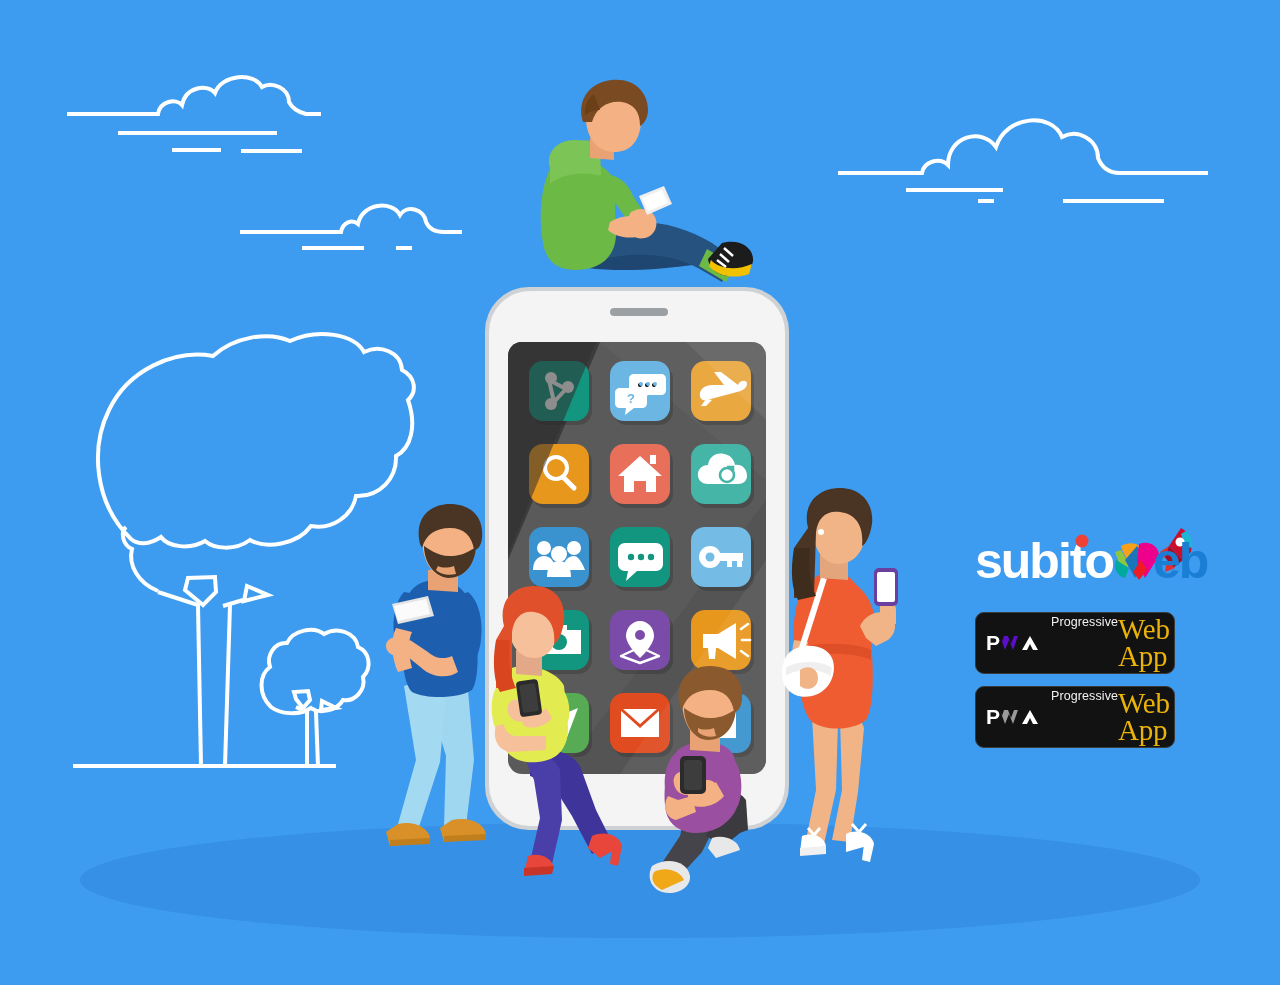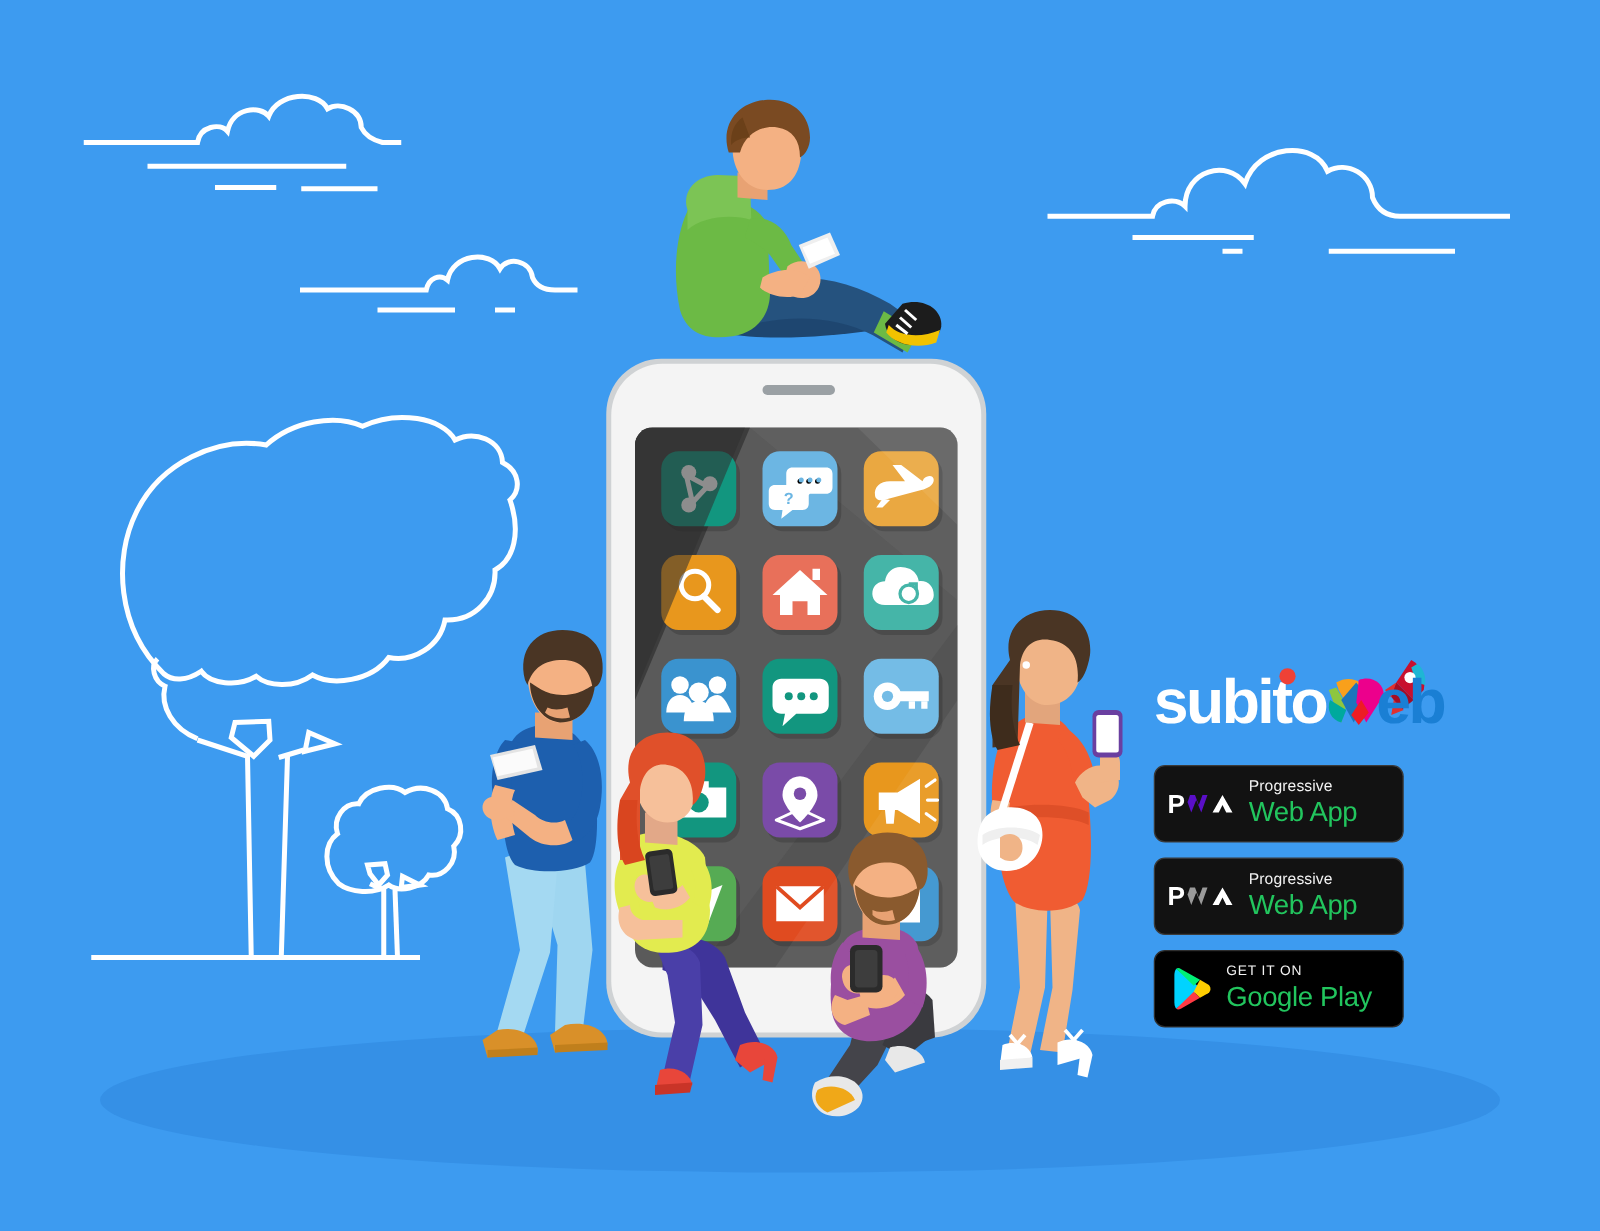--- a/index.html
+++ b/index.html
@@ -17,48 +17,48 @@
   }
   .abs { position:absolute; }
   svg { display:block; overflow:visible; }
 
   
   #bg-layer { position:absolute; inset:0; }
 
   
   #brand-panel {
     position:absolute;
-    left:923px; top:520px;
+    left:975px; top:520px;
     width:240px;
   }
   #logo-wrap { width:240px; height:80px; position:relative; }
 
   .badge {
     position:relative;
     width:200px; height:62px;
     background:#121212;
     border-radius:9px;
     border:1px solid #3a3a3a;
     display:flex;
     align-items:center;
     margin-top:12px;
     padding-left:10px;
     overflow:hidden;
     cursor:pointer;
   }
   .badge-mark { flex:0 0 auto; display:flex; align-items:center; justify-content:center; }
-  .badge-text { display:flex; flex-direction:column; justify-content:center; margin-left:7px; color:#fff; }
+  .badge-text { display:flex; flex-direction:row; justify-content:center; margin-left:7px; color:#fff; }
   .badge-small {
     font-size:12.5px; line-height:13px; letter-spacing:.1px; color:#f2f2f2;
     font-family:"Liberation Sans", sans-serif;
   }
   .badge-small.caps { font-size:11px; letter-spacing:.7px; }
   .badge-big {
-    font-size:22px; line-height:27px; letter-spacing:-.3px; color:#22c55e;
-    font-family:Liberation Sans, sans-serif; font-weight:400;
+    font-size:29px; line-height:27px; letter-spacing:-.3px; color:#eab308;
+    font-family:Liberation Serif, serif; font-weight:400;
   }
   .pwa-mark { font-weight:bold; font-size:21px; letter-spacing:-1px; line-height:21px; }
 </style>
 </head>
 <body>
 
 <div id="stage" style="background: rgb(61, 155, 240);">
 
   <svg id="bg-layer" width="1280" height="985" viewBox="0 0 1280 985">
 
@@ -573,29 +573,15 @@
           <path d="M14,5 L19,19 L23,9 L27,19 L32,5 L28,5 L25,13 L22,5 L18,5 L16,11 Z" fill="#9a9a9a"></path>
           <path d="M36,19 L44,5 L52,19 L47,19 L44,13 L41,19 Z" fill="#ffffff"></path>
         </svg>
       </span>
       <span class="badge-text">
         <span class="badge-small">Progressive</span>
         <span class="badge-big">Web App</span>
       </span>
     </div>
 
-    <div class="badge" style="background:#000;border-color:#2e2e2e">
-      <span class="badge-mark">
-        <svg width="40" height="40" viewBox="0 0 40 40">
-          <path d="M7,4 L27,20 L7,36 C6,35 5.5,33 5.5,31 L5.5,9 C5.5,7 6,5 7,4 Z" fill="#00d3ff"></path>
-          <path d="M7,4 C8,3.2 9.5,3.4 11,4.3 L26,12.8 L21,17.6 Z" fill="#00f076"></path>
-          <path d="M26,12.8 L32.5,16.5 C35,18 35,22 32.5,23.5 L26,27.2 L21,22.4 Z" fill="#ffce00"></path>
-          <path d="M7,36 C8,36.8 9.5,36.6 11,35.7 L26,27.2 L21,22.4 Z" fill="#ff3a44"></path>
-        </svg>
-      </span>
-      <span class="badge-text">
-        <span class="badge-small caps">GET IT ON</span>
-        <span class="badge-big">Google Play</span>
-      </span>
-    </div>
 
   </div>
 </div>
 
 </body></html>

